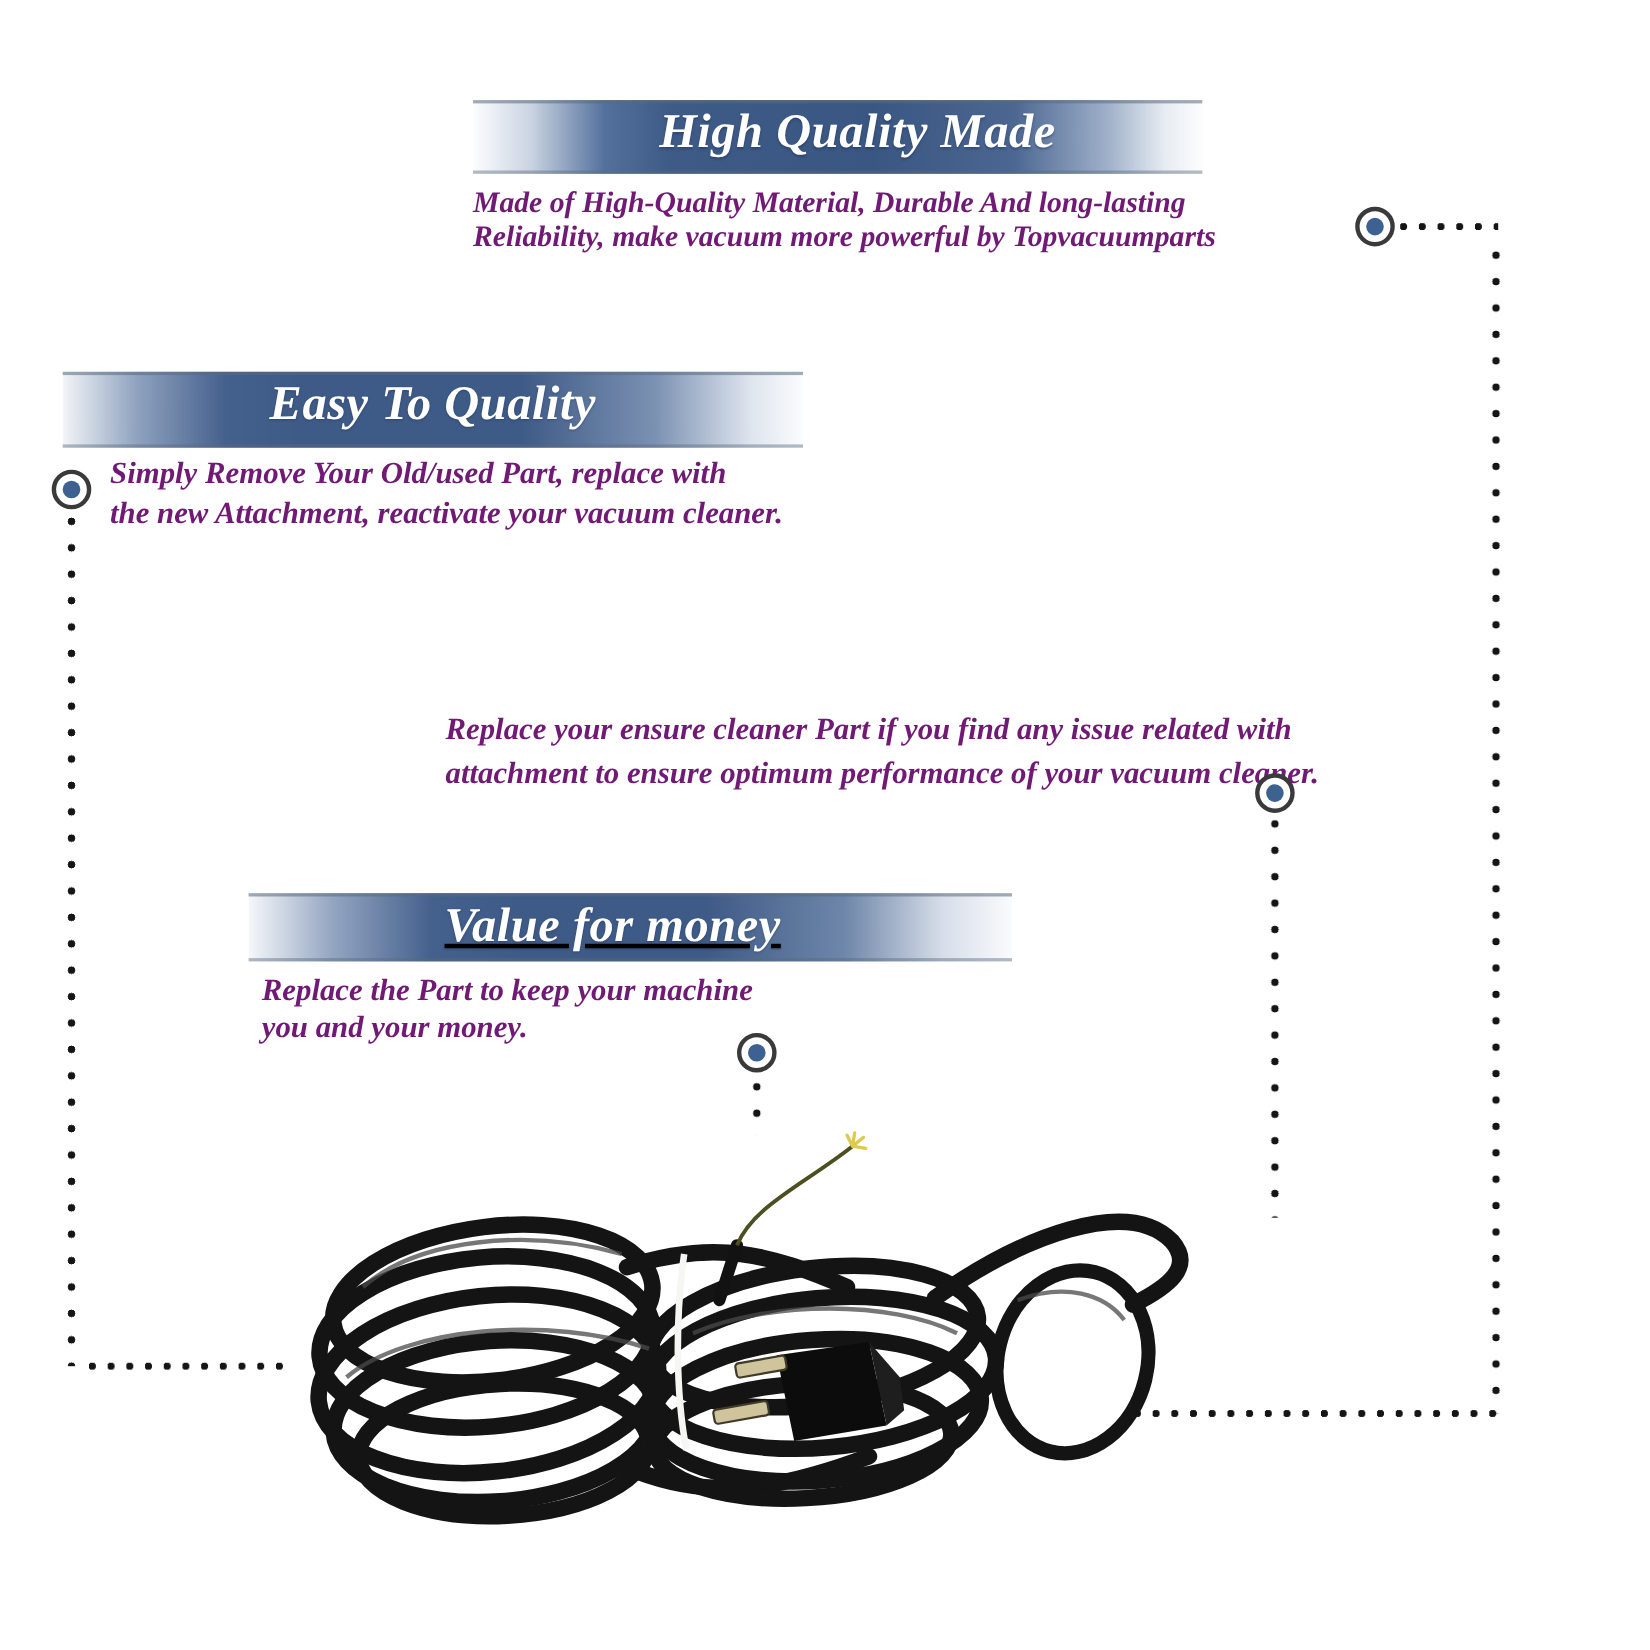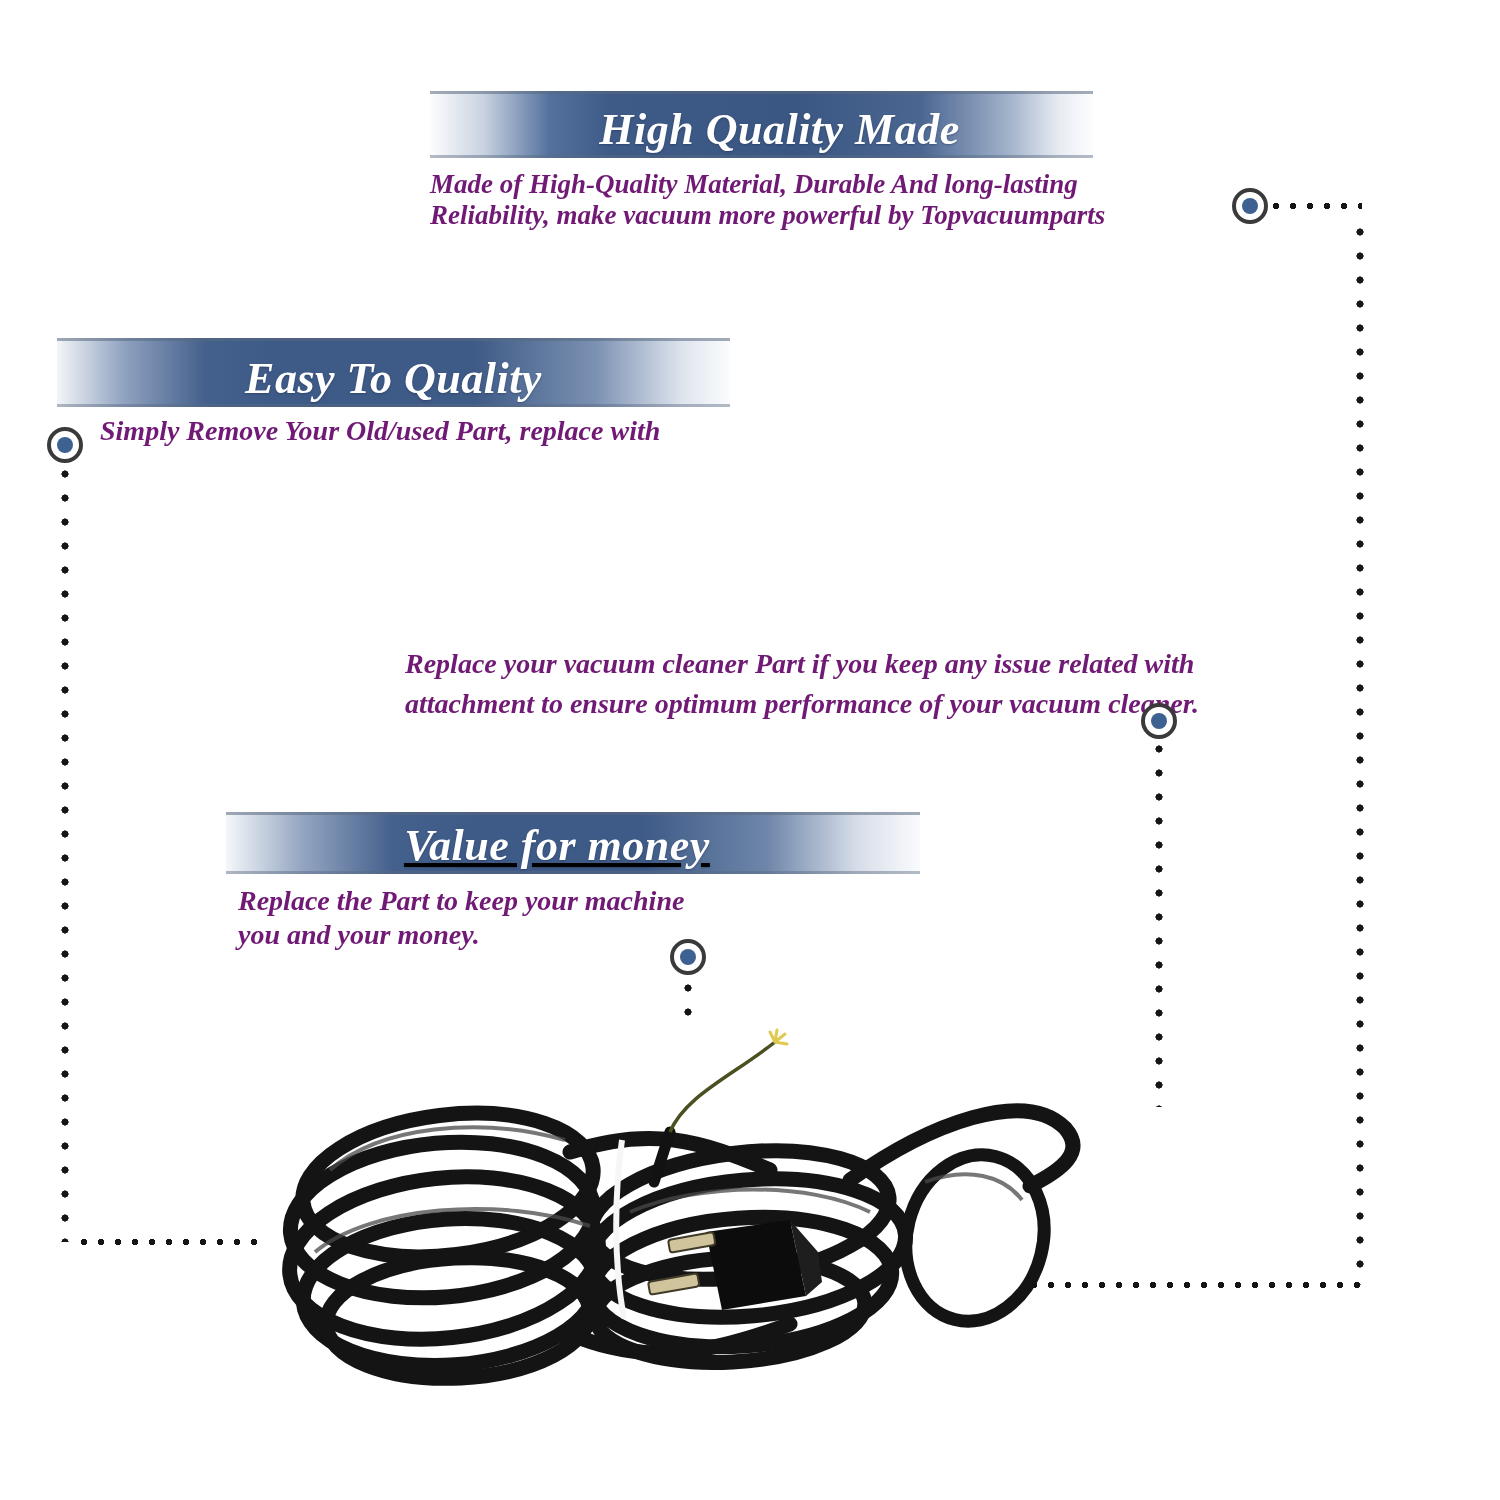--- a/index.html
+++ b/index.html
@@ -6,21 +6,21 @@
   .canvas{
     position:relative;width:1500px;height:1500px;background:#ffffff;overflow:hidden;
     font-family:"Liberation Serif","DejaVu Serif",serif;
   }
   
   .banner{
     position:absolute;
     border-top:3px solid rgba(90,106,128,0.55);
     border-bottom:3px solid rgba(90,106,128,0.45);
     box-sizing:border-box;
-    display:flex;align-items:flex-end;justify-content:center;
+    display:flex;align-items:flex-start;justify-content:center;
   }
   .banner .banner-title{
     font-style:italic;font-weight:bold;font-size:44px;color:#ffffff;
     white-space:nowrap;letter-spacing:0.5px;
     text-shadow:0 1px 2px rgba(20,35,60,0.35);
   }
   .b1{left:430px;top:91px;width:663px;height:67px;
       background:linear-gradient(90deg,#fdfdfe 0%,#c9d3e1 8%,#54719e 18%,#3e5a86 27%,#3a5682 55%,#4a6691 74%,#9fb0c9 87%,#e8edf3 95%,#fdfdfe 100%);}
   .b1 .banner-title{transform:translateX(18px);}
   .b2{left:57px;top:338px;width:673px;height:69px;
@@ -69,24 +69,25 @@
   <div class="body-text t1">
     <p>Made of High-Quality Material, Durable And long-lasting</p>
     <p>Reliability, make vacuum more powerful by Topvacuumparts</p>
   </div>
 
   <div class="banner b2">
     <span class="banner-title">Easy To Quality</span>
   </div>
   <div class="body-text t2">
     <p>Simply Remove Your Old/used Part, replace with</p>
+    <p>the new Attachment, reactivate your vacuum cleaner.</p>
   </div>
 
   <div class="body-text t3">
-    <p>Replace your vacuum cleaner Part if you keep any issue related with</p>
+    <p>Replace your ensure cleaner Part if you find any issue related with</p>
     <p>attachment to ensure optimum performance of your vacuum cleaner.</p>
   </div>
 
   <div class="banner b4">
     <span class="banner-title">Value for money</span>
   </div>
   <div class="body-text t4">
     <p>Replace the Part to keep your machine</p>
     <p>you and your money.</p>
   </div>

